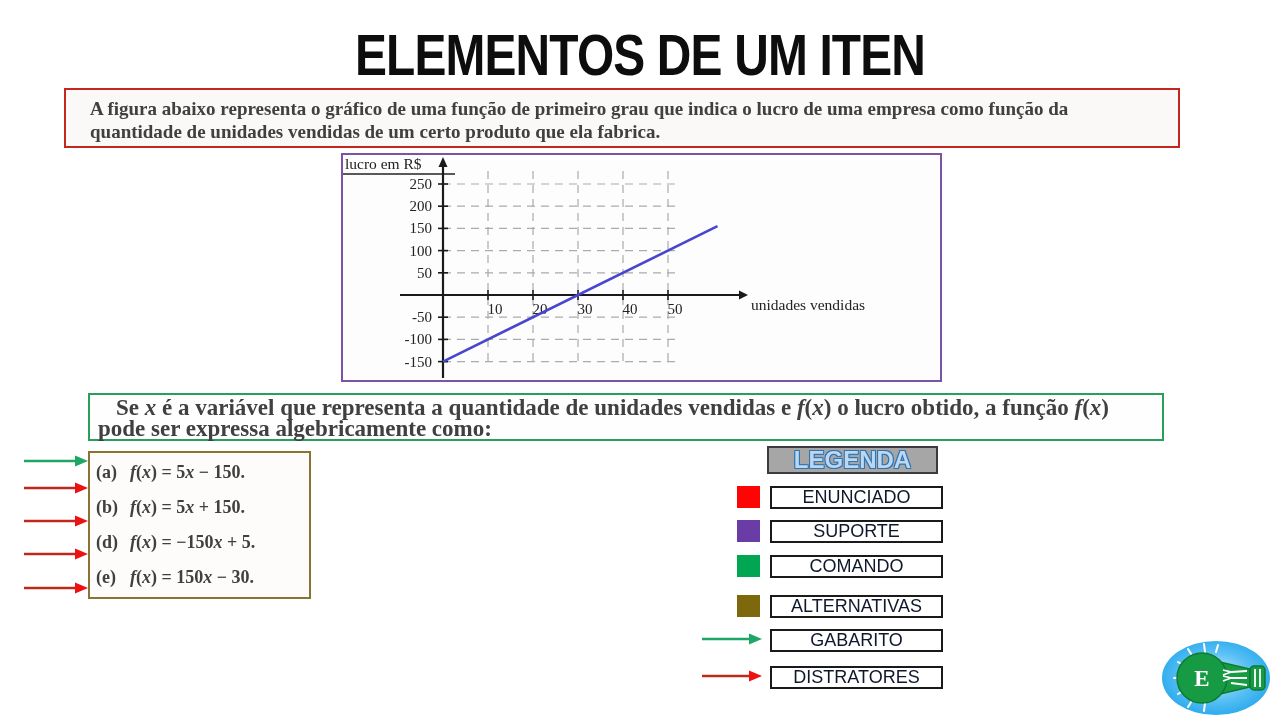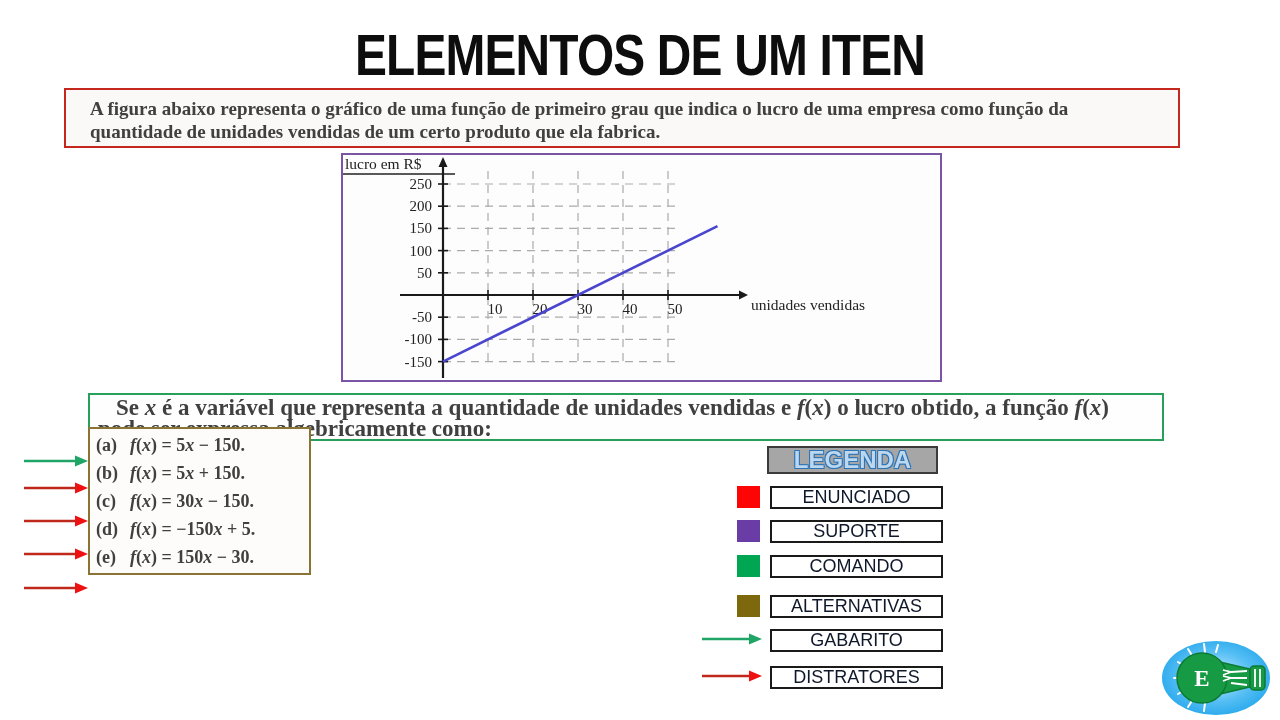--- a/index.html
+++ b/index.html
@@ -16,21 +16,21 @@
   #enunciado-box{left:64px;top:88px;width:1116px;height:60px;border:2px solid #c4271d;
                  background:#faf9f8;box-sizing:border-box;padding:7px 18px 6px 24px;
                  font-size:19px;font-weight:bold;line-height:23px;}
   #suporte-box{left:341px;top:153px;width:601px;height:229px;border:2px solid #7c54a5;
                background:#fdfdfd;box-sizing:border-box;}
   #suporte-box svg{display:block;width:100%;height:100%;}
   svg text{font-family:"Liberation Serif","DejaVu Serif",serif;}
   #comando-box{left:88px;top:393px;width:1076px;height:48px;border:2px solid #28a05c;
                background:#fefefe;box-sizing:border-box;padding:2px 8px;
                font-size:23px;font-weight:bold;line-height:21px;text-indent:18px;}
-  #alternativas-box{left:88px;top:427px;width:223px;height:148px;border:2px solid #8a7434;
+  #alternativas-box{left:88px;top:451px;width:223px;height:148px;border:2px solid #8a7434;
                     background:#fdfcfb;box-sizing:border-box;padding:2px 8px 2px 6px;
                     display:flex;flex-direction:column;justify-content:space-around;
                     font-size:18px;font-weight:bold;}
   .alt-row{white-space:nowrap;}
   .alt-label{display:inline-block;width:34px;}
 
   
   .alt-arrow{left:22px;width:68px;height:14px;}
 
   
@@ -107,21 +107,20 @@
     </svg>
 </div>
 
 <div class="abs serif" id="comando-box">
   <span><span>Se </span><span style="font-style: italic;">x</span><span> é a variável que representa a quantidade de unidades vendidas e </span><span style="font-style: italic;">f</span><span>(</span><span style="font-style: italic;">x</span><span>) o lucro obtido, a função </span><span style="font-style: italic;">f</span><span>(</span><span style="font-style: italic;">x</span><span>) pode ser expressa algebricamente como:</span></span>
 </div>
 
 <div class="abs serif" id="alternativas-box">
   <div class="alt-row"><span class="alt-label">(a)</span><span><span style="font-style: italic;">f</span><span>(</span><span style="font-style: italic;">x</span><span>) = 5</span><span style="font-style: italic;">x</span><span> − 150.</span></span></div>
   <div class="alt-row"><span class="alt-label">(b)</span><span><span style="font-style: italic;">f</span><span>(</span><span style="font-style: italic;">x</span><span>) = 5</span><span style="font-style: italic;">x</span><span> + 150.</span></span></div>
-  <div class="alt-row"><span class="alt-label">(c)</span><span><span style="font-style: italic;">f</span><span>(</span><span style="font-style: italic;">x</span><span>) = 30</span><span style="font-style: italic;">x</span><span> − 150.</span></span></div>
   <div class="alt-row"><span class="alt-label">(d)</span><span><span style="font-style: italic;">f</span><span>(</span><span style="font-style: italic;">x</span><span>) = −150</span><span style="font-style: italic;">x</span><span> + 5.</span></span></div>
   <div class="alt-row"><span class="alt-label">(e)</span><span><span style="font-style: italic;">f</span><span>(</span><span style="font-style: italic;">x</span><span>) = 150</span><span style="font-style: italic;">x</span><span> − 30.</span></span></div>
 </div>
 
 <svg class="abs alt-arrow" style="top:454px" viewBox="0 0 68 14">
     <line x1="2" y1="7" x2="53" y2="7" stroke="#1fa565" stroke-width="2.6"></line>
     <polygon points="53,1.5 66,7 53,12.5" fill="#1fa565"></polygon>
   </svg>
 <svg class="abs alt-arrow" style="top:481px" viewBox="0 0 68 14">
     <line x1="2" y1="7" x2="53" y2="7" stroke="#c0281c" stroke-width="2.6"></line>

